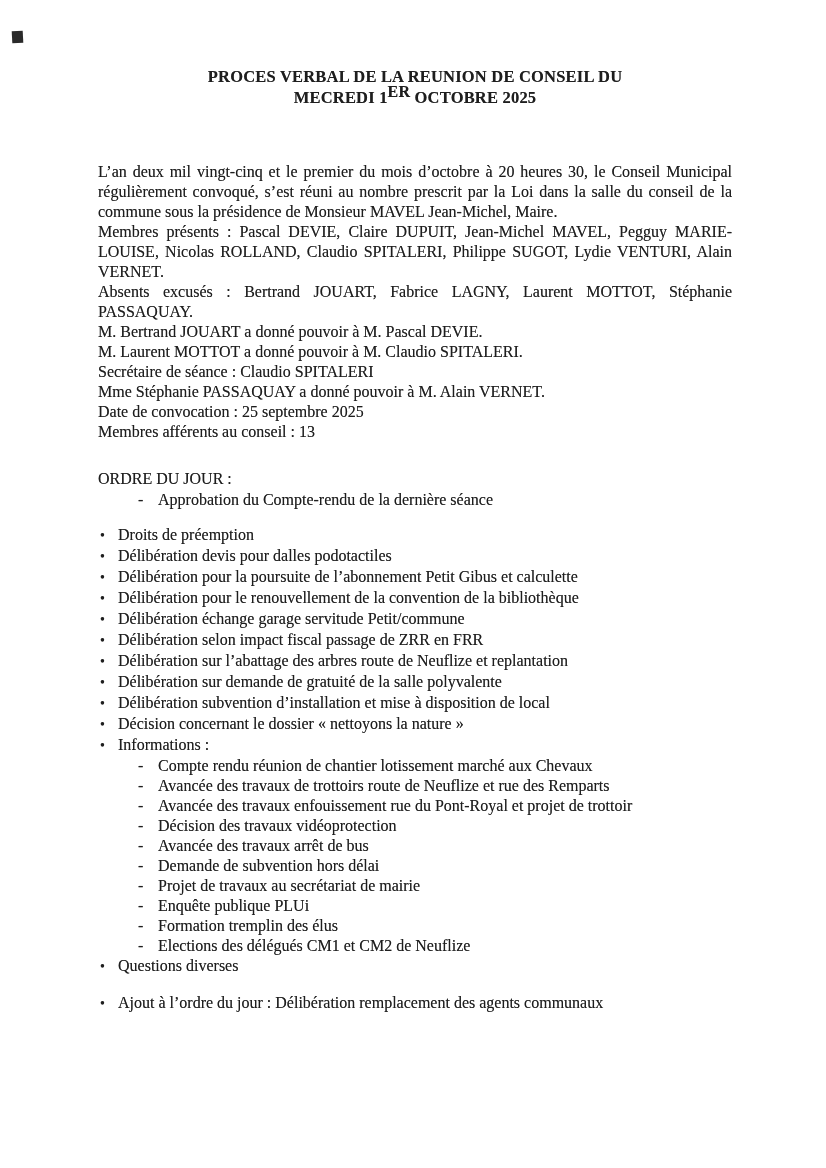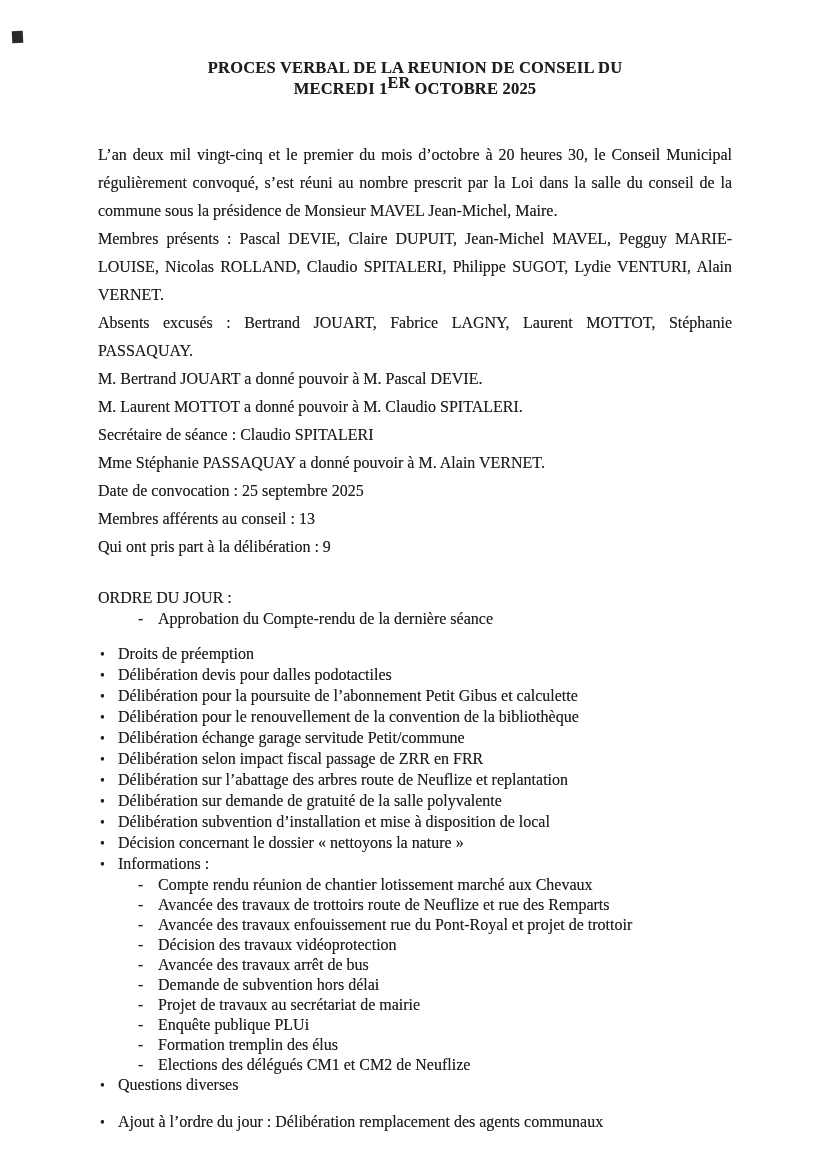--- a/index.html
+++ b/index.html
@@ -20,38 +20,38 @@
     left: 12px;
     top: 31px;
     width: 11px;
     height: 12px;
     background: #2a2a2a;
     transform: rotate(-3deg);
   }
   .content {
     position: absolute;
     left: 98px;
-    top: 57px;
+    top: 66px;
     width: 634px;
   }
   .doc-title {
     font-weight: bold;
     font-size: 16.5px;
     line-height: 21px;
     text-align: center;
     letter-spacing: 0.2px;
     margin: 0;
   }
   .doc-title sup {
     font-size: 16px;
     line-height: 0;
   }
   .intro {
-    margin-top: 42px;
-    line-height: 28px;
+    margin-top: 54px;
+    line-height: 20px;
   }
   .intro p {
     margin: 0;
     text-align: justify;
   }
   .agenda-heading {
     margin: 26px 0 0 0;
     line-height: 21px;
   }
   .d-item {
@@ -94,21 +94,20 @@
     <div class="intro">
       <p>L’an deux mil vingt-cinq et le premier du mois d’octobre à 20 heures 30, le Conseil Municipal régulièrement convoqué, s’est réuni au nombre prescrit par la Loi dans la salle du conseil de la commune sous la présidence de Monsieur MAVEL Jean-Michel, Maire.</p>
       <p>Membres présents : Pascal DEVIE, Claire DUPUIT, Jean-Michel MAVEL, Pegguy MARIE-LOUISE, Nicolas ROLLAND, Claudio SPITALERI, Philippe SUGOT, Lydie VENTURI, Alain VERNET.</p>
       <p>Absents excusés : Bertrand JOUART, Fabrice LAGNY, Laurent MOTTOT, Stéphanie PASSAQUAY.</p>
       <p>M. Bertrand JOUART a donné pouvoir à M. Pascal DEVIE.</p>
       <p>M. Laurent MOTTOT a donné pouvoir à M. Claudio SPITALERI.</p>
       <p>Secrétaire de séance : Claudio SPITALERI</p>
       <p>Mme Stéphanie PASSAQUAY a donné pouvoir à M. Alain VERNET.</p>
       <p>Date de convocation : 25 septembre 2025</p>
       <p>Membres afférents au conseil : 13</p>
-      <p>Qui ont pris part à la délibération : 9</p>
     </div>
 
     <p class="agenda-heading">ORDRE DU JOUR :</p>
 
     <div class="d-item approval-item">
       <span>Approbation du Compte-rendu de la dernière séance</span>
     </div>
 
     <div class="bullet-list">
       <div class="b-item">

